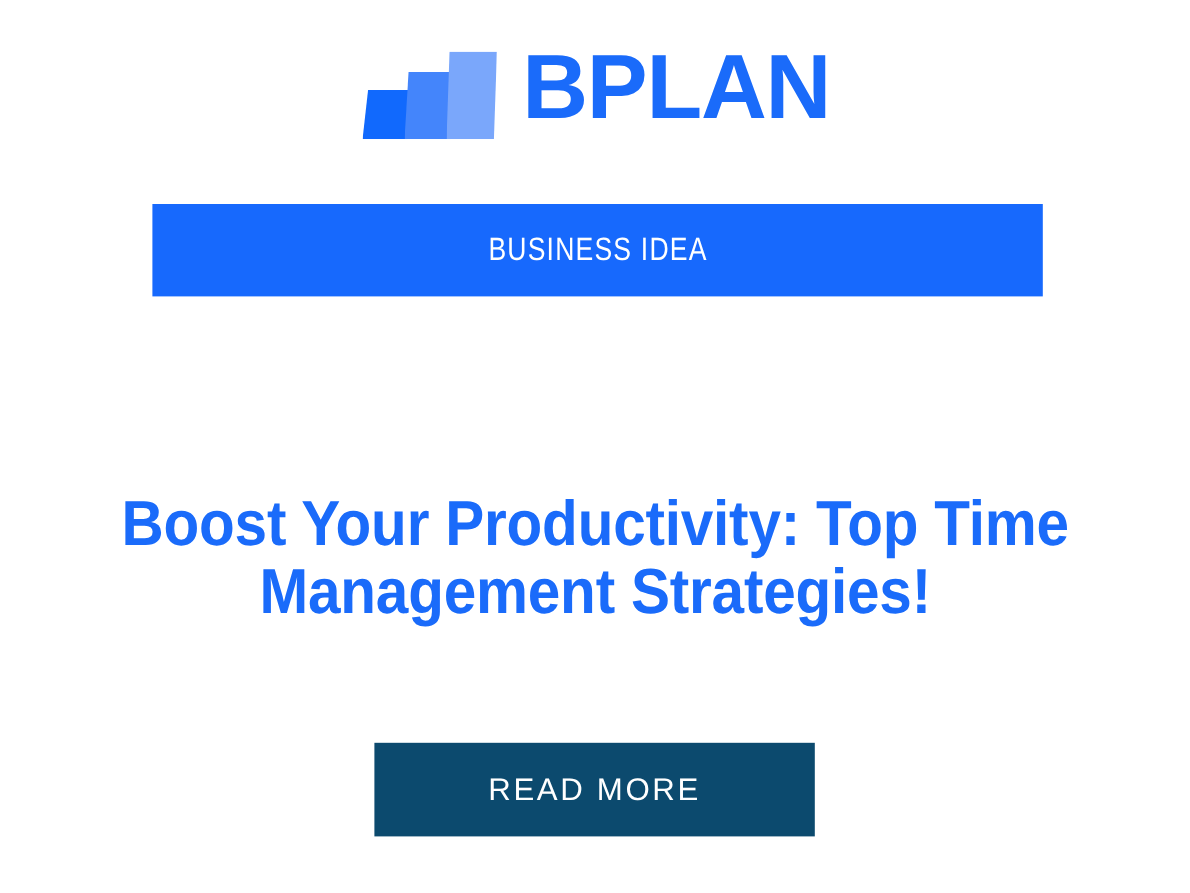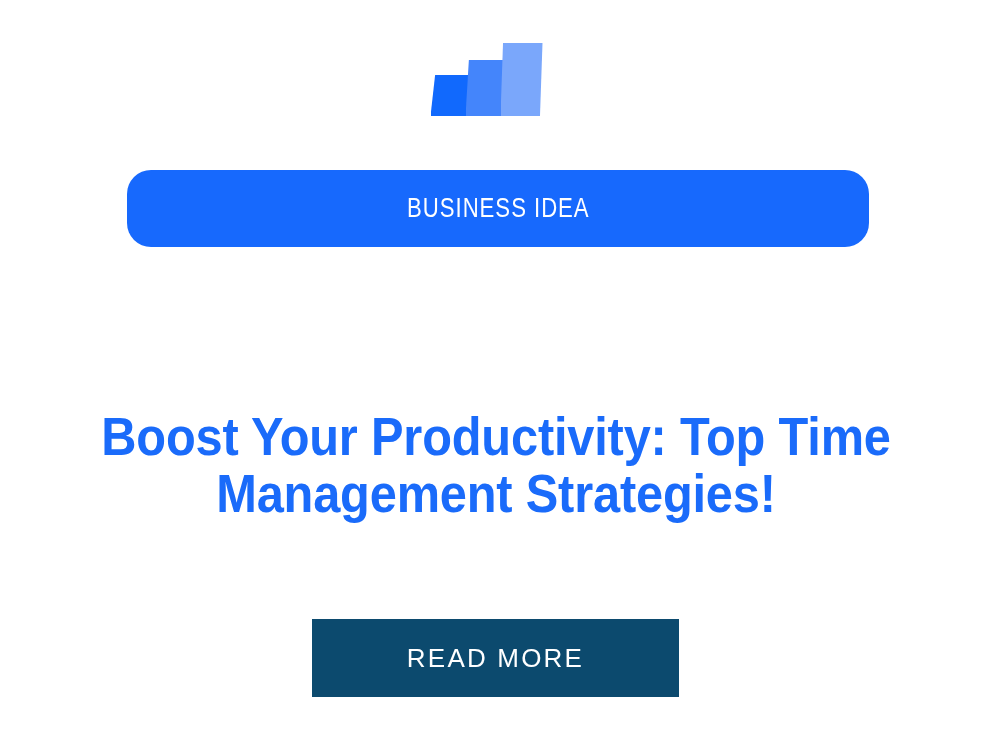--- a/index.html
+++ b/index.html
@@ -79,21 +79,20 @@
   .category-banner {
     position: absolute;
     left: 127px;
     top: 170px;
     width: 742px;
     height: 77px;
     background: #1769fd;
     display: flex;
     align-items: center;
     justify-content: center;
-    border-radius: 24px;
   }
   .category-label {
     font-family: "Liberation Sans Narrow", "Liberation Sans", sans-serif;
     font-size: 27px;
     line-height: 27px;
     font-weight: normal;
     color: #ffffff;
     letter-spacing: 1.2px;
     transform: scaleX(0.82);
     transform-origin: center center;
@@ -147,20 +146,21 @@
 <body>
 
 <div class="card">
 
   <div class="logo-row">
     <div class="logo-mark">
       <div class="logo-bar logo-bar-1"></div>
       <div class="logo-bar logo-bar-2"></div>
       <div class="logo-bar logo-bar-3"></div>
     </div>
+    <div class="logo-word">BPLAN</div>
   </div>
 
   <div class="category-banner">
     <span class="category-label">BUSINESS IDEA</span>
   </div>
 
   <h1 class="headline">Boost Your Productivity: Top Time Management Strategies!</h1>
 
   <button class="read-more-button">
     <span class="read-more-label">READ MORE</span>

